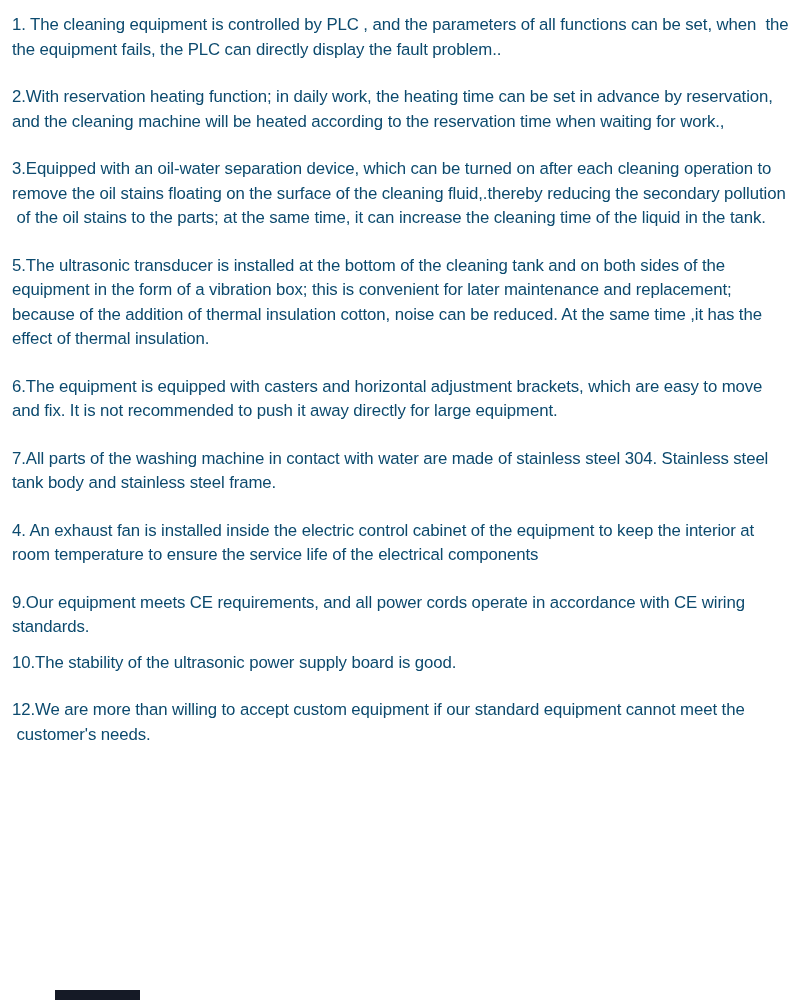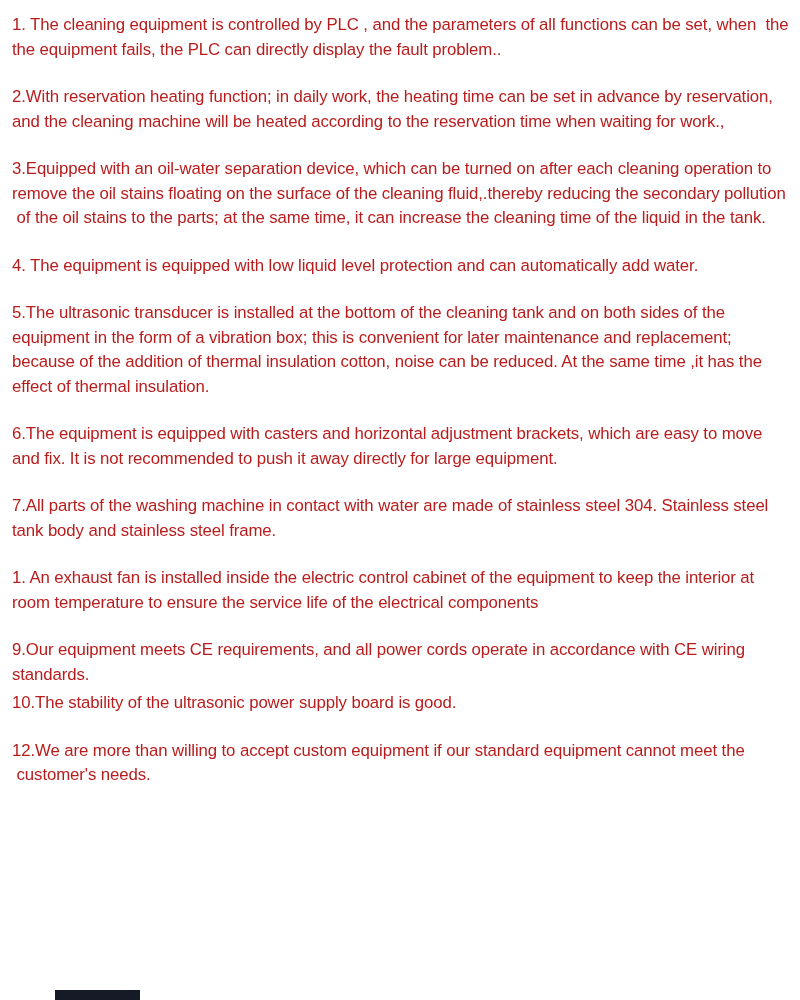--- a/index.html
+++ b/index.html
@@ -22,53 +22,52 @@
     font-size: 16.8px;
     line-height: 24.5px;
     letter-spacing: -0.1px;
   }
   p.feature {
     margin: 0 0 23px 0;
     white-space: pre-wrap;      
     word-break: normal;
   }
   p.feature.tight {
-    margin-bottom: 4px;           
+    margin-bottom: 11px;           
   }
   .partial-footer-block {
     position: absolute;
     left: 55px;
     top: 990px;
     width: 85px;
     height: 10px;
   }
 </style>
 </head>
 <body style="background: rgb(255, 255, 255);">
 
 <main>
-  <section class="description" style="color: #b91c1c; padding-left: 12px;">
+  <section class="description" style="color: #0c4a6e; padding-left: 12px;">
 
   <p class="feature">1. The cleaning equipment is controlled by PLC , and the parameters of all functions can be set, when  the
 the equipment fails, the PLC can directly display the fault problem..</p>
       <p class="feature">2.With reservation heating function; in daily work, the heating time can be set in advance by reservation,
 and the cleaning machine will be heated according to the reservation time when waiting for work.,</p>
       <p class="feature">3.Equipped with an oil-water separation device, which can be turned on after each cleaning operation to
 remove the oil stains floating on the surface of the cleaning fluid,.thereby reducing the secondary pollution
  of the oil stains to the parts; at the same time, it can increase the cleaning time of the liquid in the tank.</p>
-      <p class="feature">4. The equipment is equipped with low liquid level protection and can automatically add water.</p>
       <p class="feature">5.The ultrasonic transducer is installed at the bottom of the cleaning tank and on both sides of the
 equipment in the form of a vibration box; this is convenient for later maintenance and replacement;
 because of the addition of thermal insulation cotton, noise can be reduced. At the same time ,it has the
 effect of thermal insulation.</p>
       <p class="feature">6.The equipment is equipped with casters and horizontal adjustment brackets, which are easy to move
 and fix. It is not recommended to push it away directly for large equipment.</p>
       <p class="feature">7.All parts of the washing machine in contact with water are made of stainless steel 304. Stainless steel
 tank body and stainless steel frame.</p>
-      <p class="feature">1. An exhaust fan is installed inside the electric control cabinet of the equipment to keep the interior at
+      <p class="feature">4. An exhaust fan is installed inside the electric control cabinet of the equipment to keep the interior at
 room temperature to ensure the service life of the electrical components</p>
       <p class="feature tight">9.Our equipment meets CE requirements, and all power cords operate in accordance with CE wiring
 standards.</p>
       <p class="feature">10.The stability of the ultrasonic power supply board is good.</p>
       <p class="feature">12.We are more than willing to accept custom equipment if our standard equipment cannot meet the
  customer's needs.</p>
     </section>
 
   <div class="partial-footer-block" style="background: rgb(21, 26, 38);"></div>
 </main>

